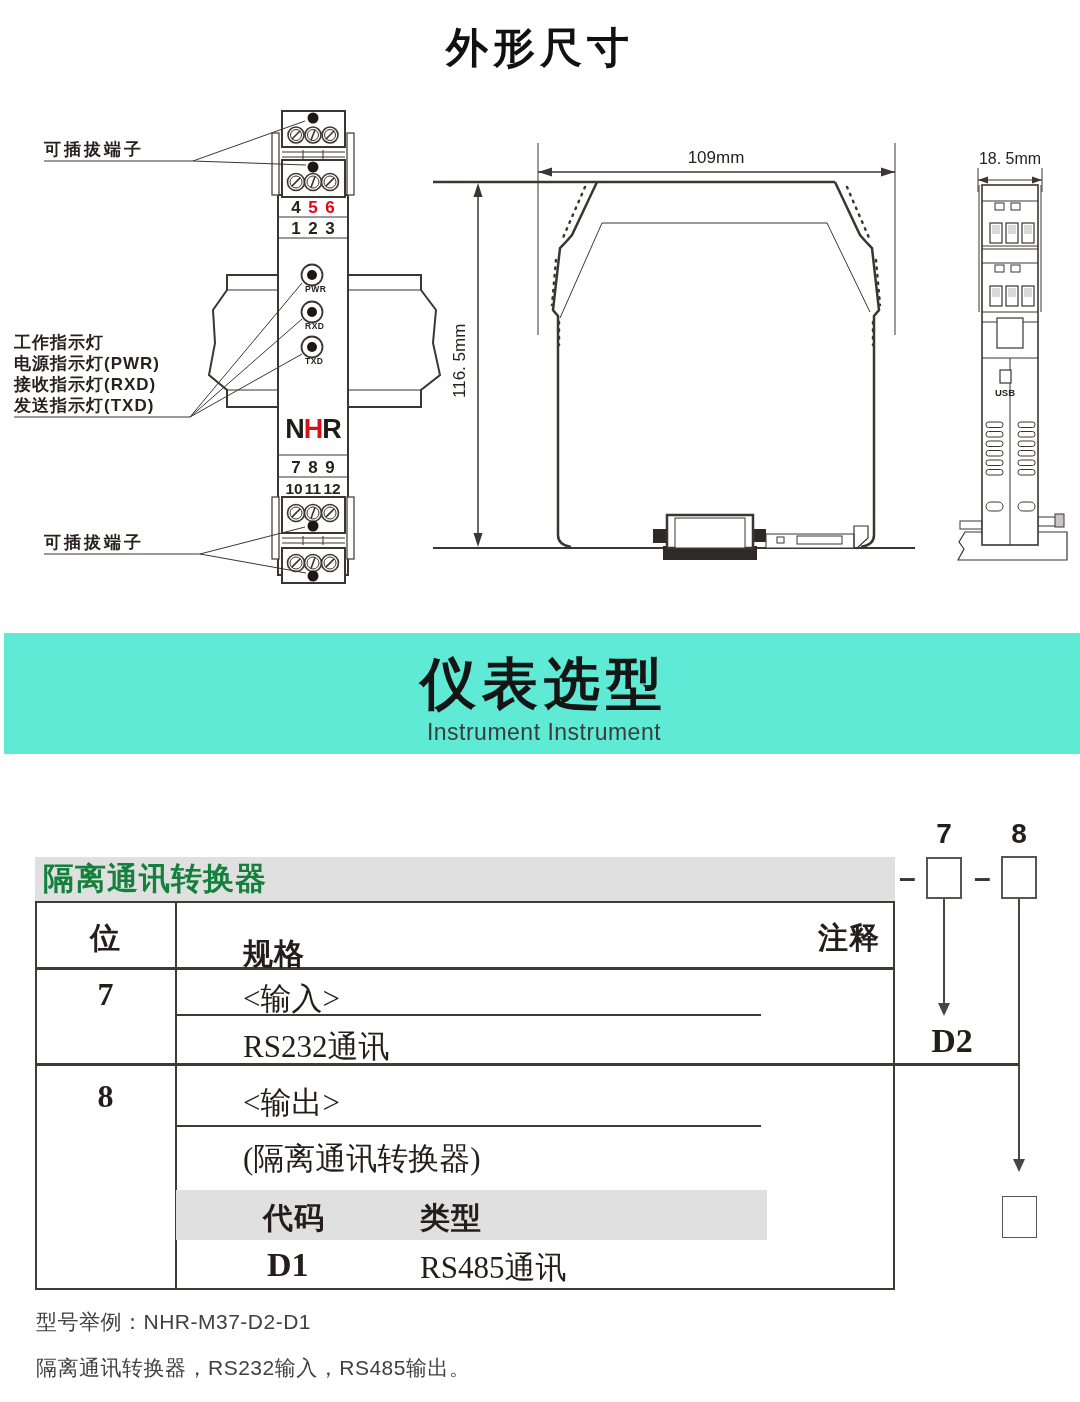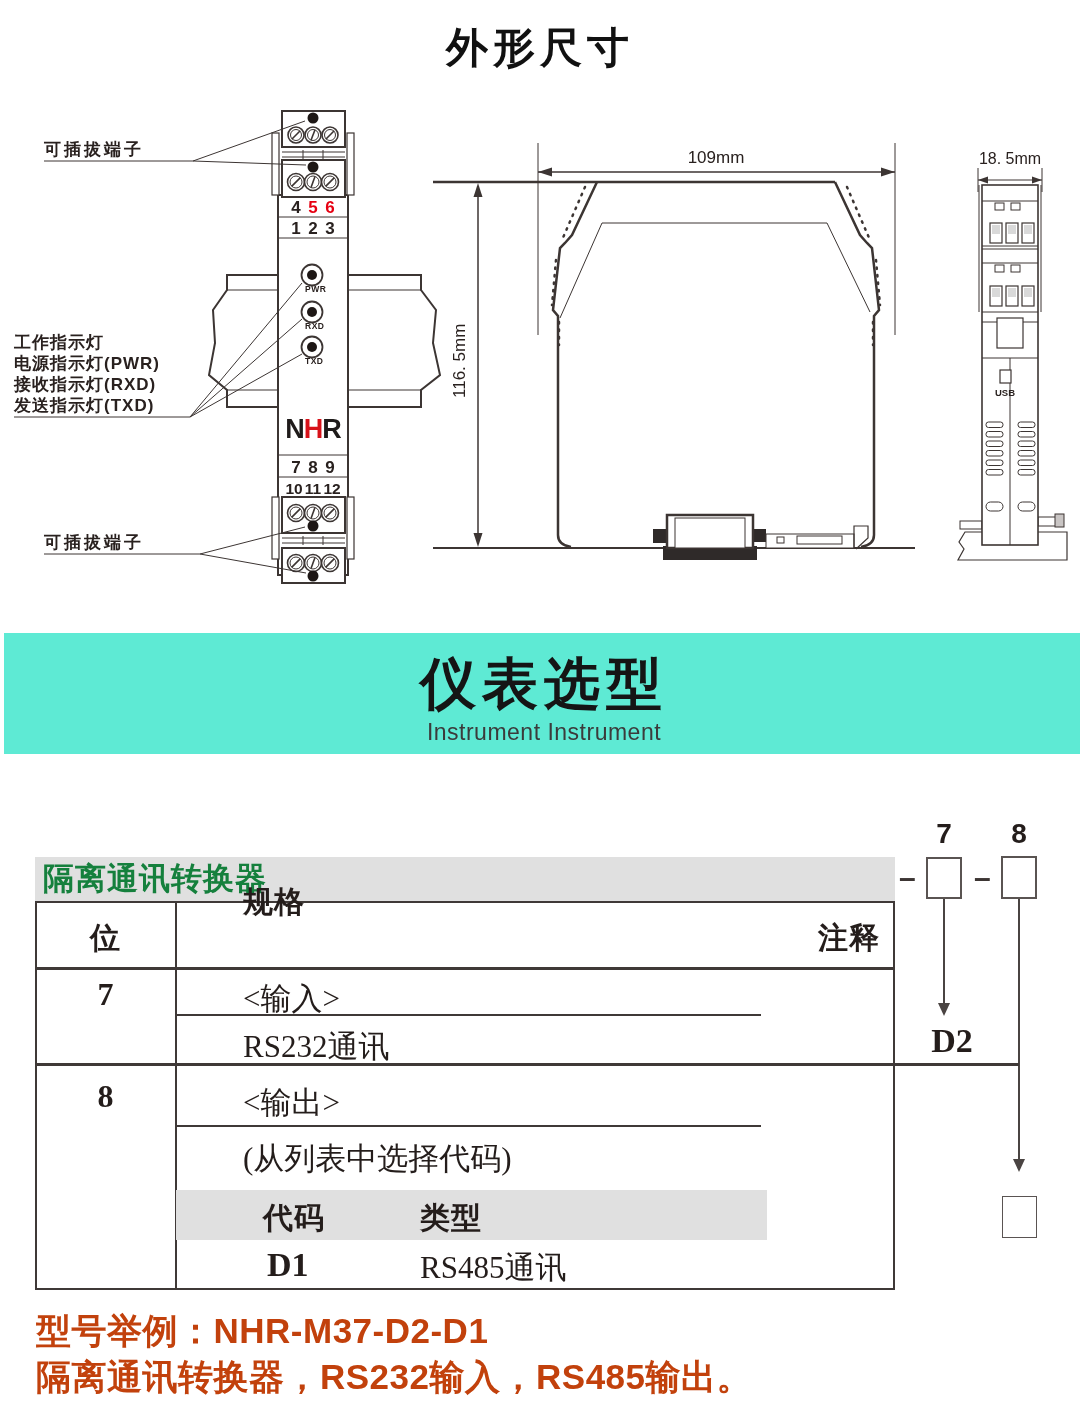--- a/index.html
+++ b/index.html
@@ -56,21 +56,21 @@
     text-align:center; color:#241d1b; }
   .arrow-line { width:2px; background:#4a4442; }
   .arrow-head { width:0; height:0; border-left:6px solid transparent;
     border-right:6px solid transparent; border-top:13px solid #4a4442; }
   .tbl-frame { left:35px; top:901px; width:860px; height:389px; border:2px solid #3f3937; background:transparent; }
   .cn-bold { font-size:30px; font-weight:bold; color:#241d1b; letter-spacing:1px; }
   .mix-serif { font-family:"Liberation Serif","Liberation Sans",serif;
     font-size:31px; font-weight:normal; color:#241d1b; }
   .serif-code { font-family:"Liberation Serif", serif; font-size:34px; font-weight:bold; color:#241d1b; }
   .code-bar { left:176px; top:1190px; width:591px; height:50px; background:#e0e0e0; }
-  .example-line { font-size:35px; color:#c2410c; letter-spacing:0.5px;font-weight:bold; }
+  .example-line { font-size:21px; color:#404040; letter-spacing:0.5px; }
 </style>
 </head>
 <body>
 
 <div class="abs dim-title">外形尺寸</div>
 
 <svg class="abs" style="left:0;top:95px" width="450" height="530" viewBox="0 0 450 530">
 
   <g>
     <path class="ln2 fw" d="M278,180 L227,180 L227,195 L213,215 L215,248 L209,280 L227,295 L227,312 L278,312"></path>
@@ -387,30 +387,30 @@
 
   <div class="abs tbl-frame"></div>
   <div class="abs ink-line" style="left:175px;top:901px;width:2px;height:389px"></div>
   <div class="abs ink-line" style="left:35px;top:967px;width:860px;height:3px"></div>
   <div class="abs ink-line" style="left:35px;top:1063px;width:984px;height:2.5px"></div>
   <div class="abs ink-line" style="left:176px;top:1014px;width:585px;height:1.5px"></div>
   <div class="abs ink-line" style="left:176px;top:1125px;width:585px;height:1.5px"></div>
   <div class="abs code-bar"></div>
 
   <div class="abs cn-bold" style="left:35px;top:918px;width:141px;text-align:center">位</div>
-  <div class="abs cn-bold" style="left:243px;top:882px">规格</div>
+  <div class="abs cn-bold" style="left:243px;top:934px">规格</div>
   <div class="abs cn-bold" style="left:680px;top:918px;width:200px;text-align:right">注释</div>
 
   <div class="abs pos-digit" style="left:35px;top:976px;width:141px">7</div>
   <div class="abs mix-serif" style="left:243px;top:978px">&lt;输入&gt;</div>
   <div class="abs mix-serif" style="left:243px;top:1026px">RS232通讯</div>
 
   <div class="abs pos-digit" style="left:35px;top:1078px;width:141px">8</div>
   <div class="abs mix-serif" style="left:243px;top:1082px">&lt;输出&gt;</div>
-  <div class="abs mix-serif" style="left:243px;top:1138px">(从列表中选择代码)</div>
+  <div class="abs mix-serif" style="left:243px;top:1138px">(隔离通讯转换器)</div>
 
   <div class="abs cn-bold" style="left:263px;top:1198px">代码</div>
   <div class="abs cn-bold" style="left:420px;top:1198px">类型</div>
   <div class="abs serif-code" style="left:267px;top:1246px">D1</div>
   <div class="abs mix-serif" style="left:420px;top:1247px">RS485通讯</div>
 </div>
 
 <div class="abs example-line" style="left:36px;top:1308px">型号举例：NHR-M37-D2-D1</div>
 <div class="abs example-line" style="left:36px;top:1354px">隔离通讯转换器，RS232输入，RS485输出。</div>
 

